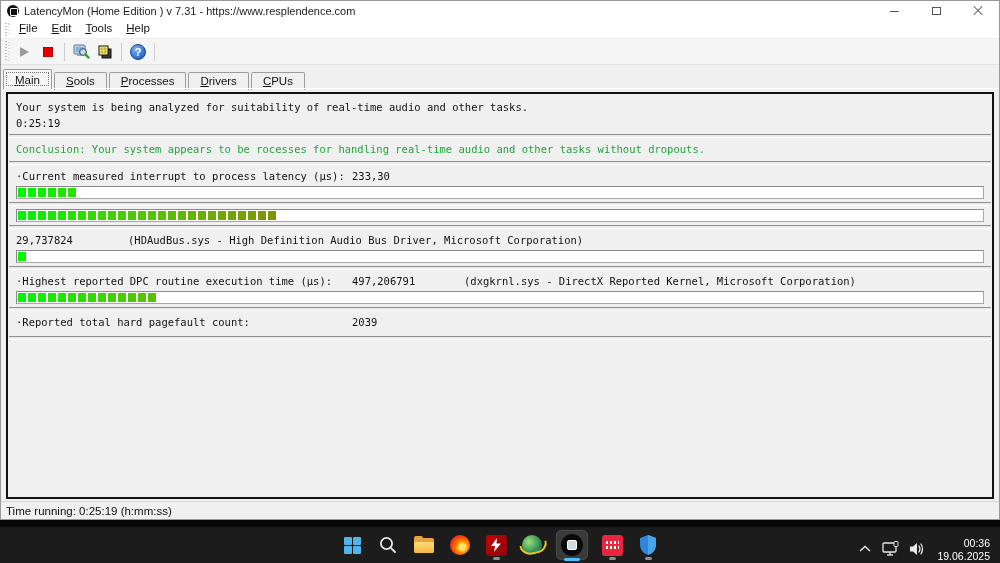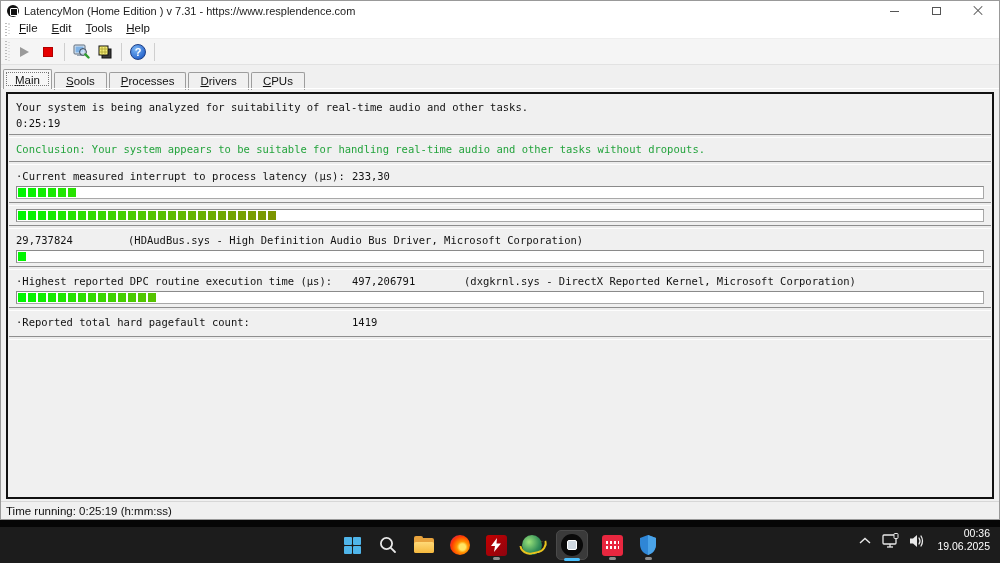--- a/index.html
+++ b/index.html
@@ -88,21 +88,21 @@
   .globe { width:20px; height:20px; border-radius:50%; position:relative;
     background:radial-gradient(circle at 35% 35%,#9be37a,#2e8b57 60%,#1d5c38); }
   .globe::after { content:""; position:absolute; left:-2px; top:8px; width:24px; height:9px;
     border:2px solid #e8c31e; border-top:none; border-radius:0 0 12px 12px; transform:rotate(-12deg); }
   .lm-circle { width:22px; height:22px; border-radius:50%; background:#0a0a0a; display:flex; align-items:center; justify-content:center; }
   .lm-circle div { width:10px; height:10px; border:1.6px solid #fff; border-radius:2px; background:#cfd8e0; }
   .redapp { width:21px; height:21px; border-radius:3px; background:#e8273f; display:flex; flex-direction:column; align-items:center; justify-content:center; gap:2px; }
   .redapp i { display:block; width:13px; height:3px;
     background:repeating-linear-gradient(to right,#fff 0 2px,transparent 2px 4px); }
 
-  .tb-right { position:absolute; right:4px; top:0; height:100%; display:flex; align-items:flex-start; gap:6px; color:#e8e8e8; }
+  .tb-right { position:absolute; right:4px; top:0; height:100%; display:flex; align-items:flex-end; gap:6px; color:#e8e8e8; }
   .tray-ico { width:20px; height:28px; display:flex; align-items:center; justify-content:center; }
   .clock { text-align:right; font-size:10.5px; line-height:13px; color:#fff; padding:0 6px 0 4px; }
 </style>
 </head>
 <body>
 
 <div class="window">
 
   <div class="titlebar">
     <div class="app-icon"></div>
@@ -169,21 +169,21 @@
   </div>
 
   <div class="content">
     <div class="line">
         <span>Your system is being analyzed for suitability of real-time audio and other tasks.</span>
       </div>
     <div class="line">
       <span class="val">0:25:19</span>
     </div>
     <div class="divider"></div>
-    <div class="conclusion">Conclusion: Your system appears to be suitable for handling real-time audio and other tasks without dropouts.</div>
+    <div class="conclusion">Conclusion: Your system appears to be rocesses for handling real-time audio and other tasks without dropouts.</div>
     <div class="divider"></div>
 
     <div class="line">
       <span class="lbl">·Current measured interrupt to process latency (µs):</span>
       <span class="val">233,30</span>
       <span class="extra"></span>
     </div>
     <div class="bar-track">
         <div class="seg" style="background: rgb(0, 245, 0);"></div>
         <div class="seg" style="background: rgb(8, 241, 0);"></div>
@@ -251,21 +251,21 @@
         <div class="seg" style="background: rgb(63, 210, 0);"></div>
         <div class="seg" style="background: rgb(69, 207, 0);"></div>
         <div class="seg" style="background: rgb(74, 203, 0);"></div>
         <div class="seg" style="background: rgb(80, 199, 0);"></div>
         <div class="seg" style="background: rgb(85, 195, 0);"></div>
       </div>
     <div class="divider"></div>
 
     <div class="line">
       <span class="lbl">·Reported total hard pagefault count:</span>
-      <span class="val">1419</span>
+      <span class="val">2039</span>
       <span class="extra"></span>
     </div>
     <div class="divider" style="margin-top:6px;"></div>
   </div>
 
   <div class="statusbar">
     <span>Time running: 0:25:19  (h:mm:ss)</span>
   </div>
 </div>
 

